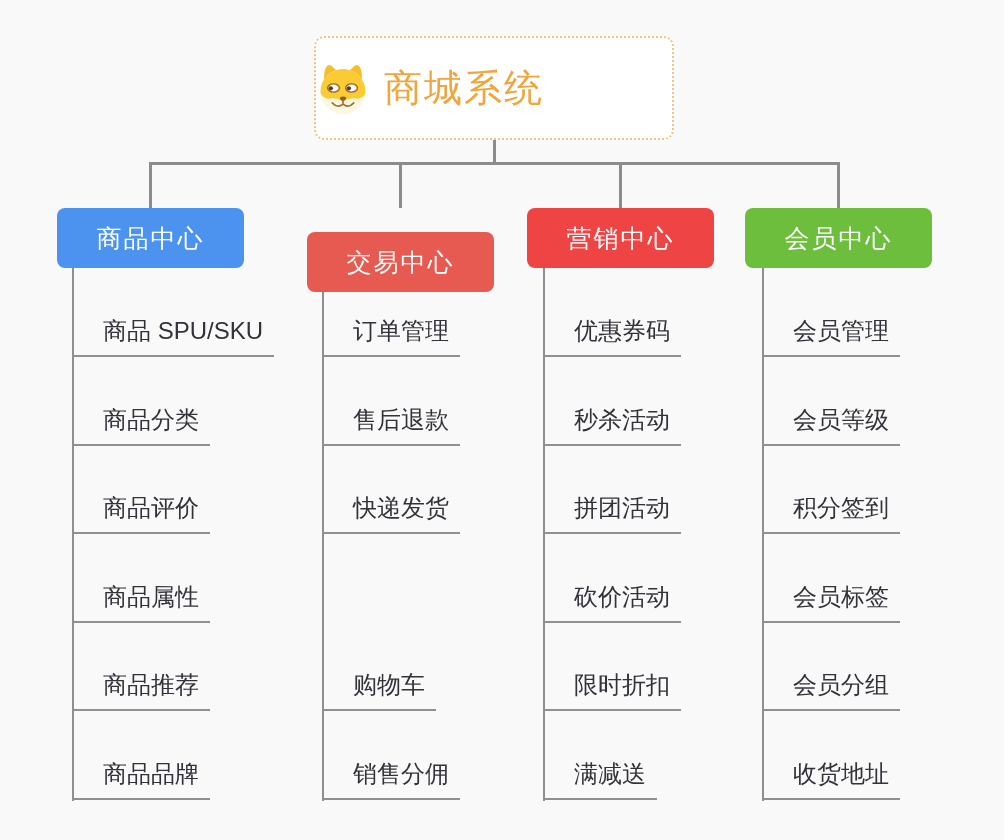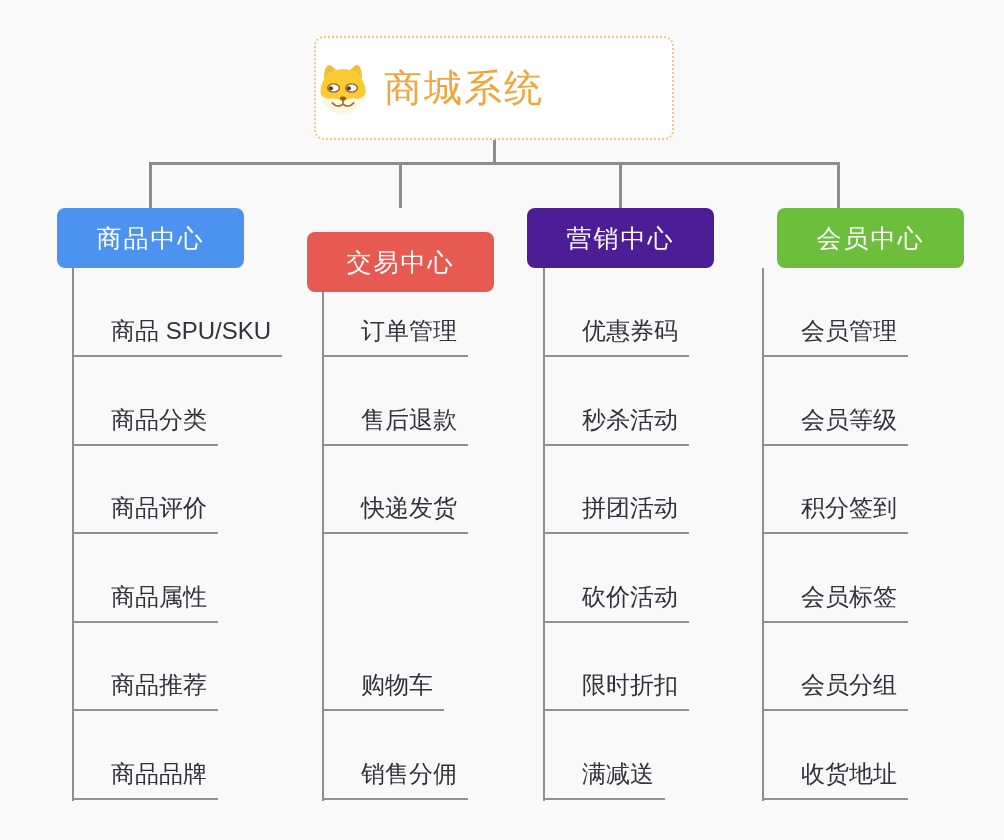--- a/index.html
+++ b/index.html
@@ -38,21 +38,21 @@
     border-radius:8px;
     display:flex;align-items:center;justify-content:center;
     color:#ffffff;font-size:25px;letter-spacing:2px;
   }
   .h0{left:57px}.h1{left:307px}.h2{left:527px}.h3{left:745px}
 
   
   .leaf{position:absolute;}
   .leaf > span{
     display:inline-block;
-    padding:0 11px 7px 39px;
+    padding:0 11px 7px 31px;
     border-bottom:2px solid #909090;
     font-size:24px;line-height:34px;color:#32323a;
     white-space:nowrap;
   }
   .b0{left:72px}.b1{left:322px}.b2{left:543px}.b3{left:762px}
   .r0{top:314px}.r1{top:403px}.r2{top:491px}.r3{top:580px}.r4{top:668px}.r5{top:757px}
 </style>
 </head>
 <body>
 
@@ -90,24 +90,24 @@
     </svg>
     <span class="root-title">商城系统</span>
   </div>
 
   <div class="hdr h0" style="background: rgb(75, 147, 238);">
       <span>商品中心</span>
     </div>
   <div class="hdr h1" style="background: rgb(231, 90, 82); margin-top: 24px;">
       <span>交易中心</span>
     </div>
-  <div class="hdr h2" style="background: #4c1d95;">
+  <div class="hdr h2" style="background: #ef4444;">
       <span>营销中心</span>
     </div>
-  <div class="hdr h3" style="background: rgb(108, 190, 60); margin-left: 32px;">
+  <div class="hdr h3" style="background: rgb(108, 190, 60);">
       <span>会员中心</span>
     </div>
 
   <div class="leaf b0 r0"><span>商品 SPU/SKU</span></div>
   <div class="leaf b0 r1"><span>商品分类</span></div>
   <div class="leaf b0 r2"><span>商品评价</span></div>
   <div class="leaf b0 r3"><span>商品属性</span></div>
   <div class="leaf b0 r4"><span>商品推荐</span></div>
   <div class="leaf b0 r5"><span>商品品牌</span></div>
 

